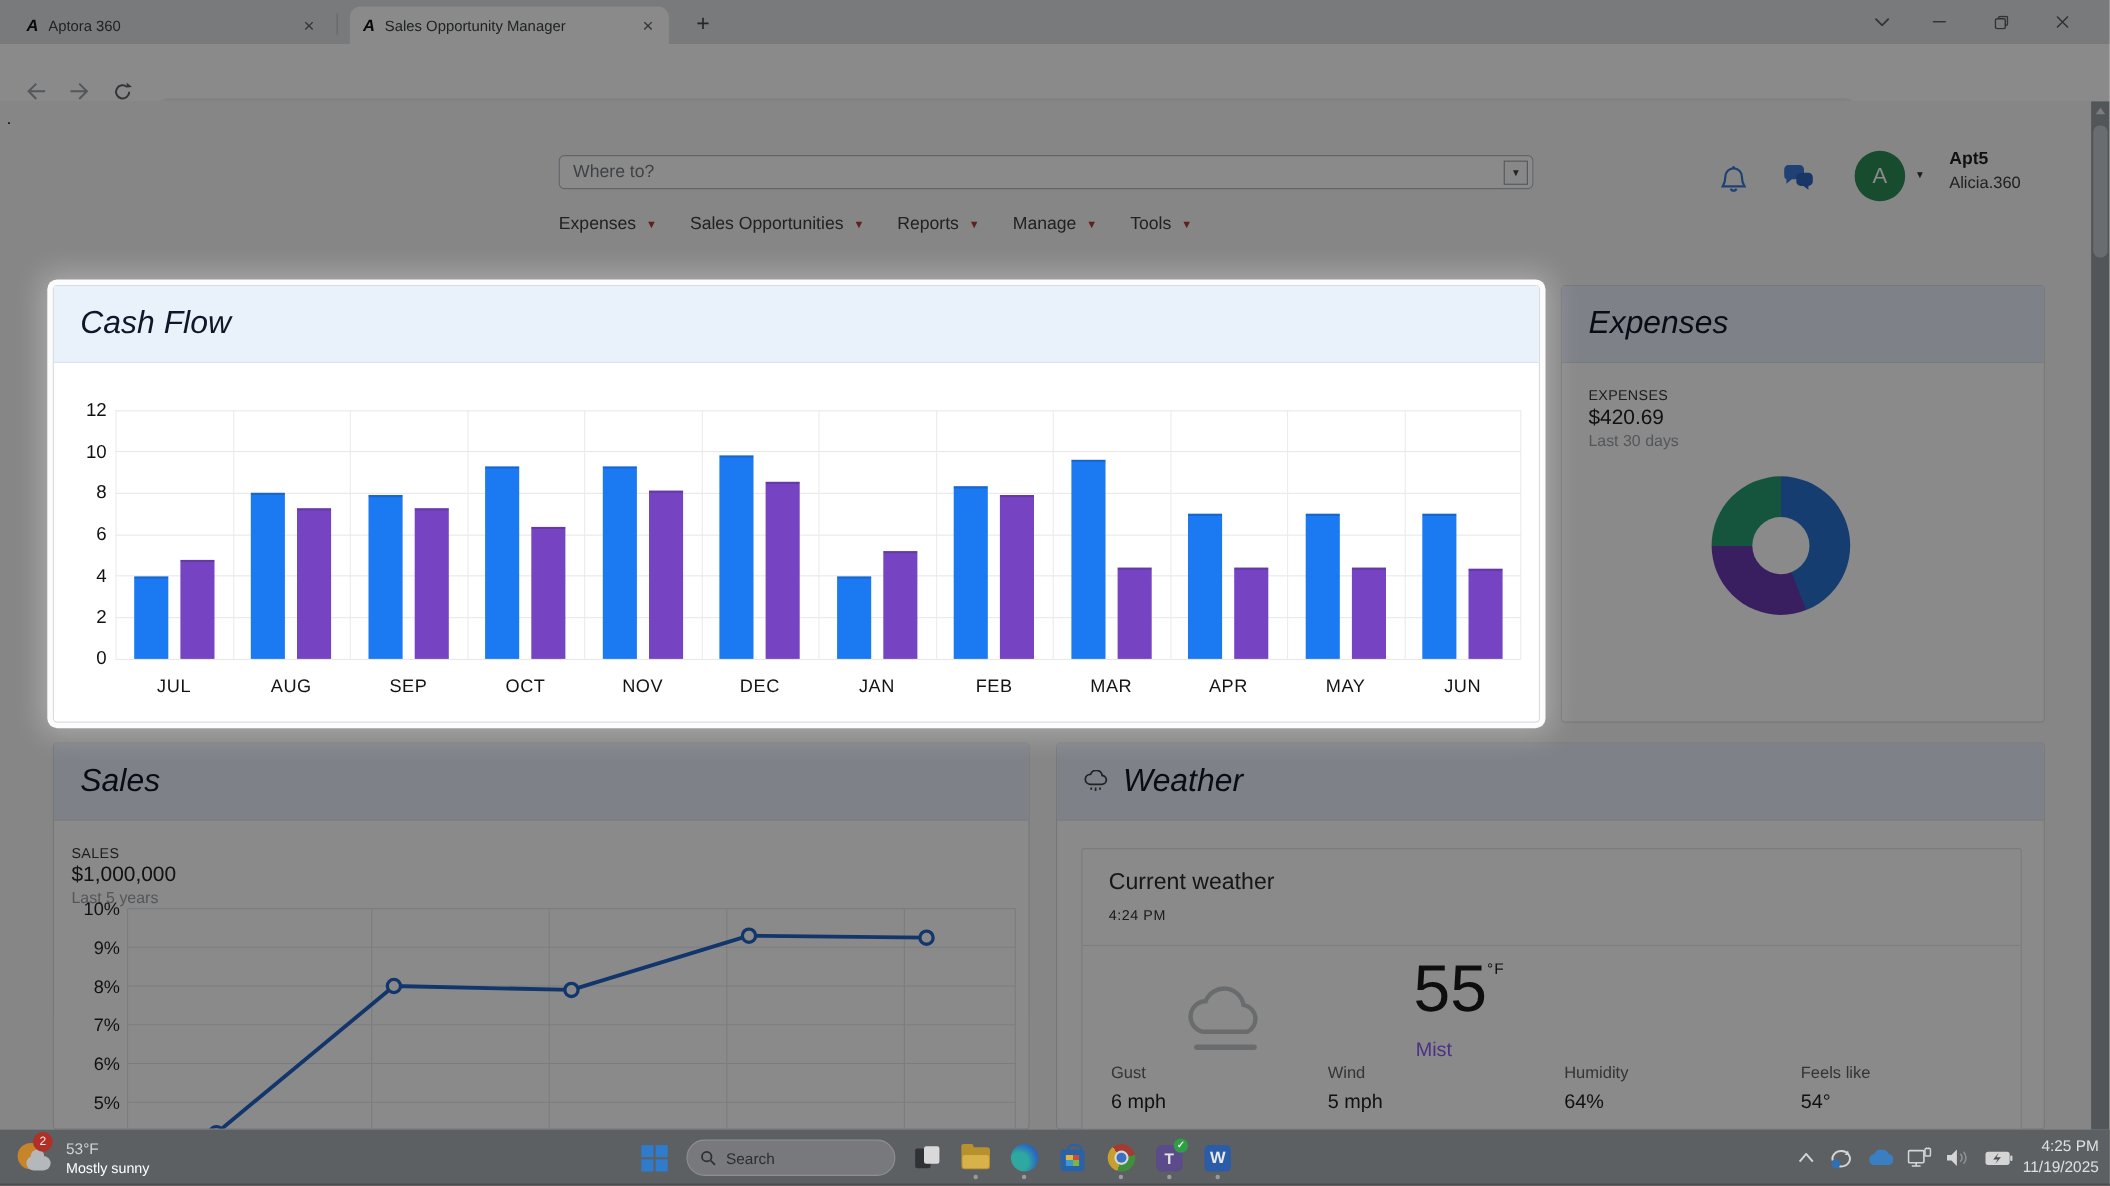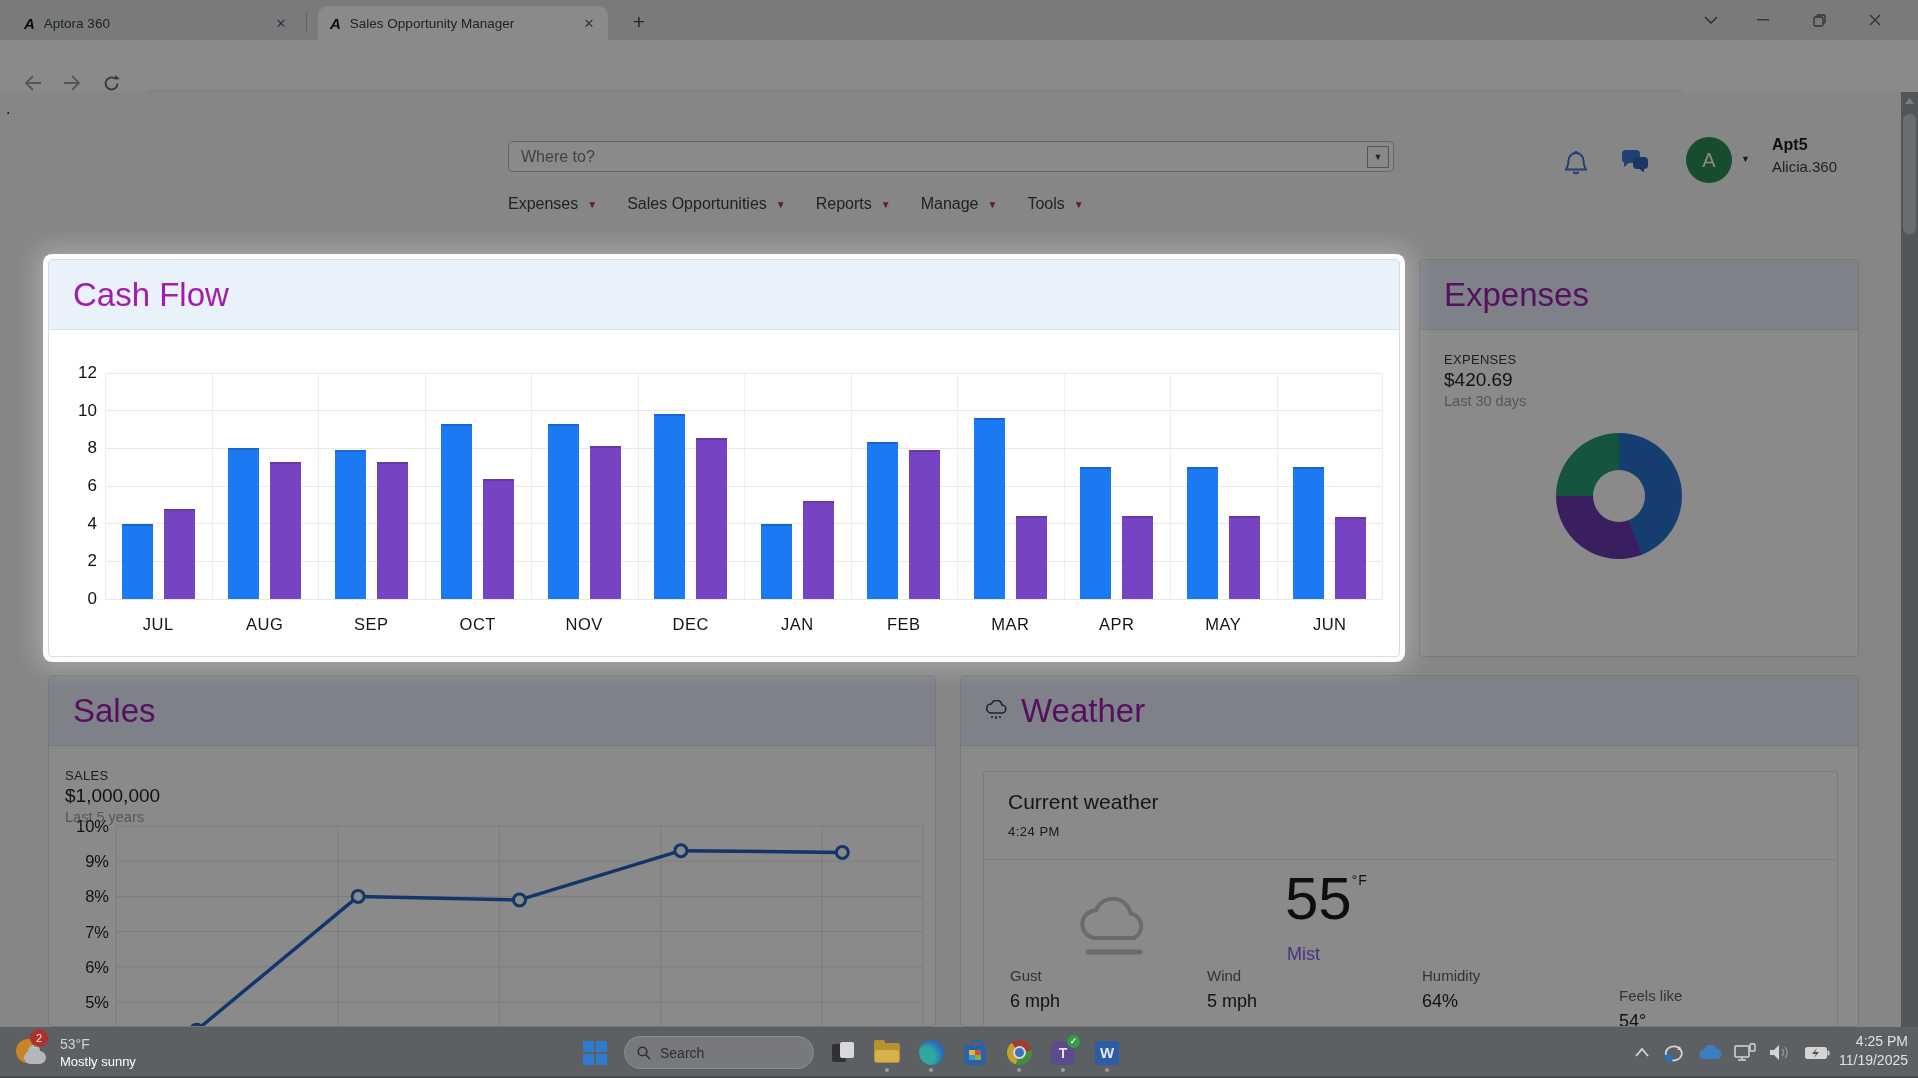--- a/index.html
+++ b/index.html
@@ -43,21 +43,21 @@
   .nav-caret{font-size:10px;color:#b23b3b;}
   .hdr-right-icon{position:absolute;width:28px;height:28px;}
   .avatar{position:absolute;left:1686px;top:45px;width:46px;height:46px;border-radius:50%;background:#2e8c55;color:#fff;display:flex;align-items:center;justify-content:center;font-size:20px;}
   .avatar-caret{position:absolute;left:1741px;top:62px;font-size:9px;color:#333;}
   .user-org{position:absolute;left:1772px;top:44px;font-size:16px;font-weight:bold;color:#1f1f1f;}
   .user-name{position:absolute;left:1772px;top:66px;font-size:15px;color:#3c3c3c;}
 
   
   .card{position:absolute;background:#fff;border:1px solid #d8dce1;border-radius:4px;overflow:hidden;}
   .card-header{position:absolute;left:0;top:0;right:0;height:70px;background:#e9f1fb;border-bottom:1px solid #d9e4f2;display:flex;align-items:center;padding:0 24px;gap:12px;}
-  .card-title{font-size:33px;color:#a21caf;}
+  .card-title{font-size:29px;color:#0f172a;font-style:italic;}
   .card-cashflow{left:48px;top:167px;width:1352px;height:398px;z-index:60;box-shadow:0 0 0 5px rgba(255,255,255,0.97),0 0 26px 10px rgba(255,255,255,0.30);}
   .card-expenses{left:1419px;top:167px;width:440px;height:398px;}
   .card-sales{left:48px;top:583px;width:888px;height:352px;}
   .card-weather{left:960px;top:583px;width:899px;height:352px;}
   .stat-label{font-size:13px;color:#3a3a3a;letter-spacing:.3px;}
   .stat-value{font-size:19px;color:#222;margin-top:2px;}
   .stat-period{font-size:14.5px;color:#9ca1a6;margin-top:2px;}
 
   
   .cf-yaxis{position:absolute;left:8px;top:0;width:40px;height:398px;}
@@ -463,21 +463,21 @@
               <div class="wi-stat-value">6 mph</div>
             </div>
             <div class="wi-stat" style="left: 223px;">
               <div class="wi-stat-label">Wind</div>
               <div class="wi-stat-value">5 mph</div>
             </div>
             <div class="wi-stat" style="left: 438px;">
               <div class="wi-stat-label">Humidity</div>
               <div class="wi-stat-value">64%</div>
             </div>
-            <div class="wi-stat" style="left: 635px; margin-top: 20px;">
+            <div class="wi-stat" style="left: 653px;">
               <div class="wi-stat-label">Feels like</div>
               <div class="wi-stat-value">54°</div>
             </div>
           </div>
       </div>
     </div>
 
     <div class="scrollbar">
       <div class="sb-arrow">
         <svg width="9" height="6" viewBox="0 0 9 6">

